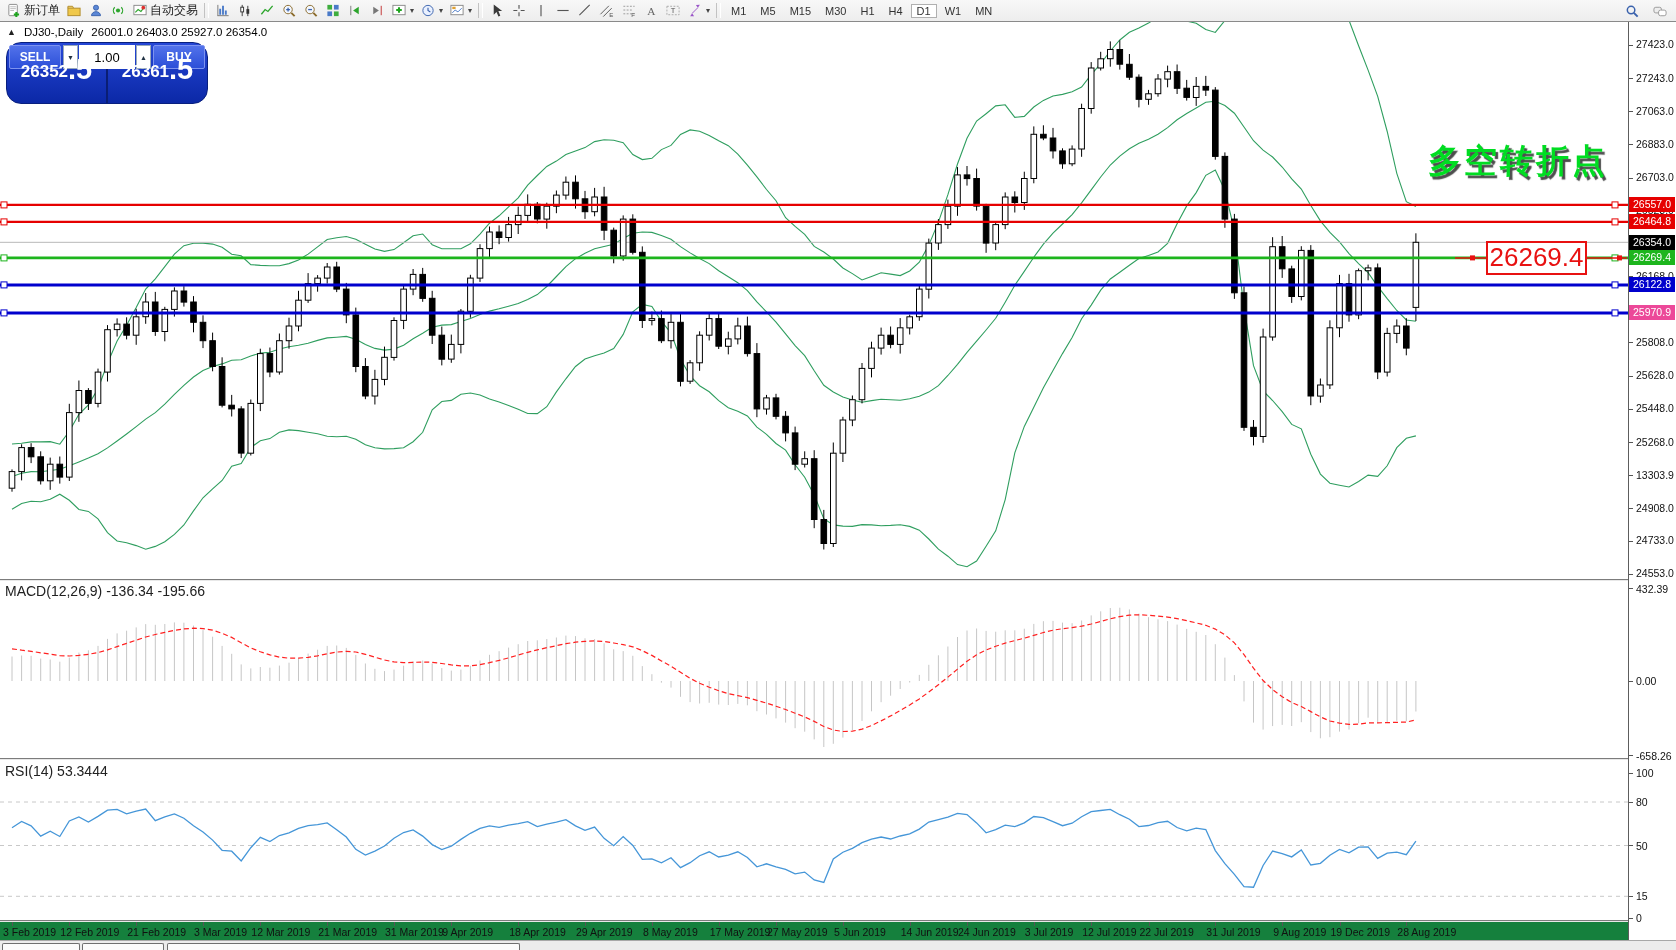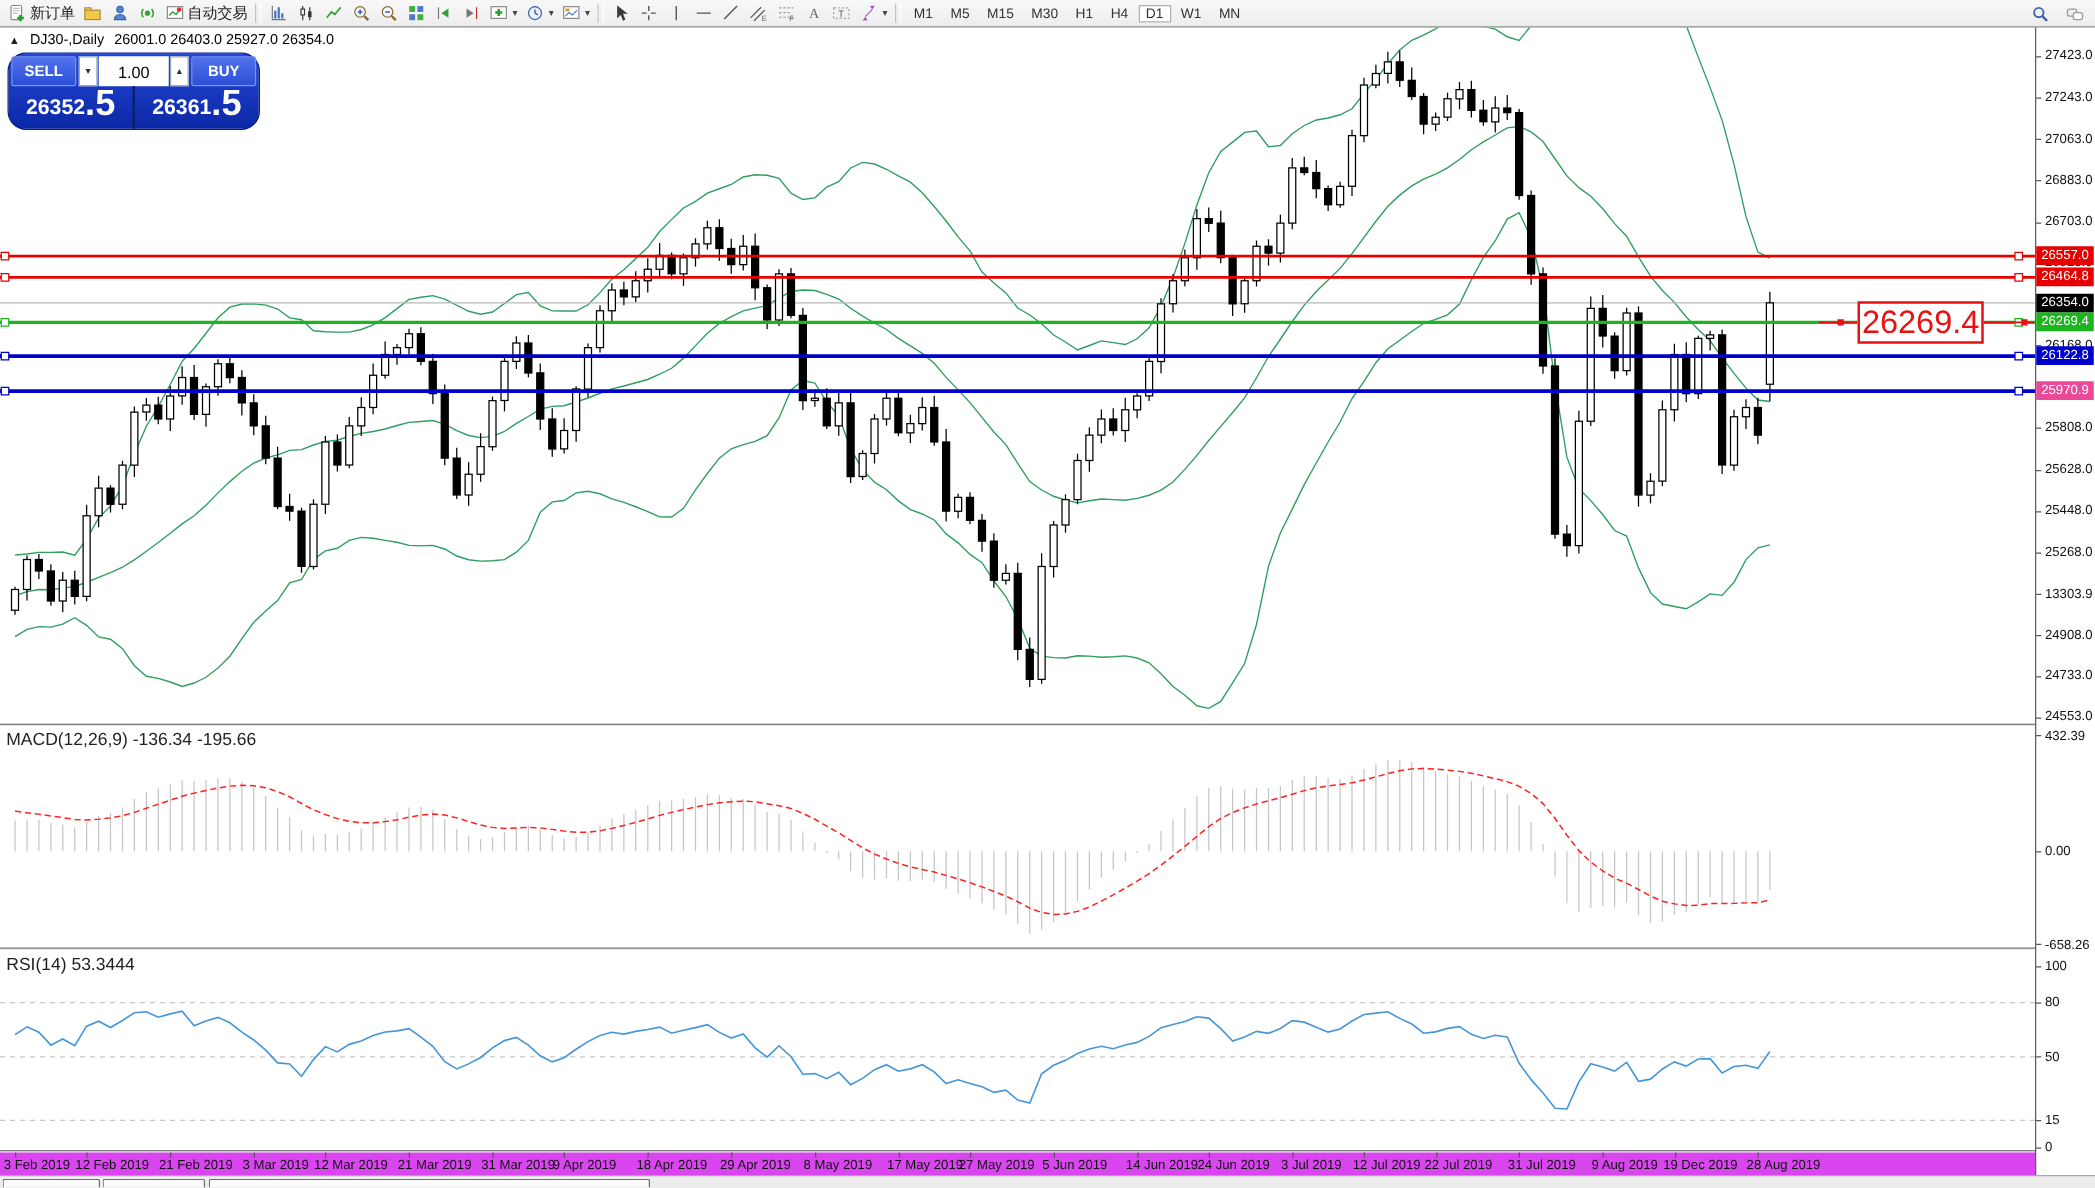--- a/index.html
+++ b/index.html
@@ -27,26 +27,26 @@
   
   .tpanel{position:absolute;left:6px;top:42px;width:202px;height:62px;background:linear-gradient(#2547d6,#0b28a6);
     border:1px solid #081f7e;border-radius:15px;z-index:6;color:#fff;box-sizing:border-box}
   .tp-row{display:flex;height:24px;align-items:stretch;padding:2px 2px 0;gap:2px}
   .tp-btn{flex:0 0 52px;background:linear-gradient(#5272ea,#2c4fd8);border:1px solid #7d93ef;border-radius:2px;
     font-size:12px;font-weight:bold;display:flex;align-items:center;justify-content:center;box-sizing:border-box}
   .tp-vol{flex:1;display:flex;gap:1px}
   .tp-spin{width:15px;background:#fff;border:1px solid #9ab;color:#234;font-size:7px;display:flex;align-items:center;justify-content:center;box-sizing:border-box}
   .tp-num{flex:1;background:#fff;color:#000;font-size:13px;display:flex;align-items:center;justify-content:center}
   .tp-prices{display:flex;height:34px}
-  .tp-price{flex:1;display:flex;align-items:flex-end;justify-content:center;font-weight:bold;padding-bottom:5px}
+  .tp-price{flex:1;display:flex;align-items:flex-end;justify-content:center;font-weight:bold;padding-bottom:19px}
   .tp-price .sm{font-size:17px;line-height:24px}
   .tp-price .lg{font-size:29px;line-height:29px}
   .tp-div{width:2px;background:#0a1e74}
   
-  .datestrip{position:absolute;left:0;top:922px;width:1628px;height:18px;font-size:10.5px;color:#111;background:#d946ef;z-index:2}
+  .datestrip{position:absolute;left:0;top:922px;width:1628px;height:18px;font-size:10.5px;color:#111;background:#15803d;z-index:2}
   .datestrip .dt{position:absolute;top:4px;white-space:nowrap}
   .datestrip .dtk{position:absolute;top:0;width:1px;height:4px;background:#555}
   .tabs{position:absolute;left:0;top:940px;width:1676px;height:10px;background:#ececec;border-top:1px solid #a8a8a8;box-sizing:border-box}
   .tab{position:absolute;top:2px;height:9px;background:#fbfbfb;border:1px solid #6f6f6f;border-bottom:none;border-radius:2px 2px 0 0;box-sizing:border-box}
   
   .anno-text{position:absolute;left:1428px;top:139px;font-size:33px;font-weight:bold;color:#00dd22;
     text-shadow:2.5px 3px 1px #4d4d4d;letter-spacing:3px;z-index:4;white-space:nowrap}
   .anno-box{position:absolute;left:1486px;top:241px;width:101px;height:34px;border:2px solid #e81111;background:#fff;
     color:#e81111;font-size:26px;text-align:center;line-height:29px;z-index:4;box-sizing:border-box}
 </style>
@@ -598,20 +598,21 @@
           <span class="lg">.5</span>
       </div>
       <div class="tp-div"></div>
       <div class="tp-price">
         <span class="sm">26361</span>
           <span class="lg">.5</span>
       </div>
     </div>
   </div>
 
+  <div class="anno-text">多空转折点</div>
   <div class="anno-box">26269.4</div>
 
   <div class="hsep" style="top:579px"></div>
   <svg id="macdsvg" width="1628" height="177" style="top:581px">
       <g>
         <line x1="12.0" x2="12.0" y1="100" y2="75.5" stroke="#c6c6c6" stroke-width="1"></line>
         <line x1="21.6" x2="21.6" y1="100" y2="74.5" stroke="#c6c6c6" stroke-width="1"></line>
         <line x1="31.1" x2="31.1" y1="100" y2="74.8" stroke="#c6c6c6" stroke-width="1"></line>
         <line x1="40.7" x2="40.7" y1="100" y2="77.6" stroke="#c6c6c6" stroke-width="1"></line>
         <line x1="50.2" x2="50.2" y1="100" y2="78.5" stroke="#c6c6c6" stroke-width="1"></line>

